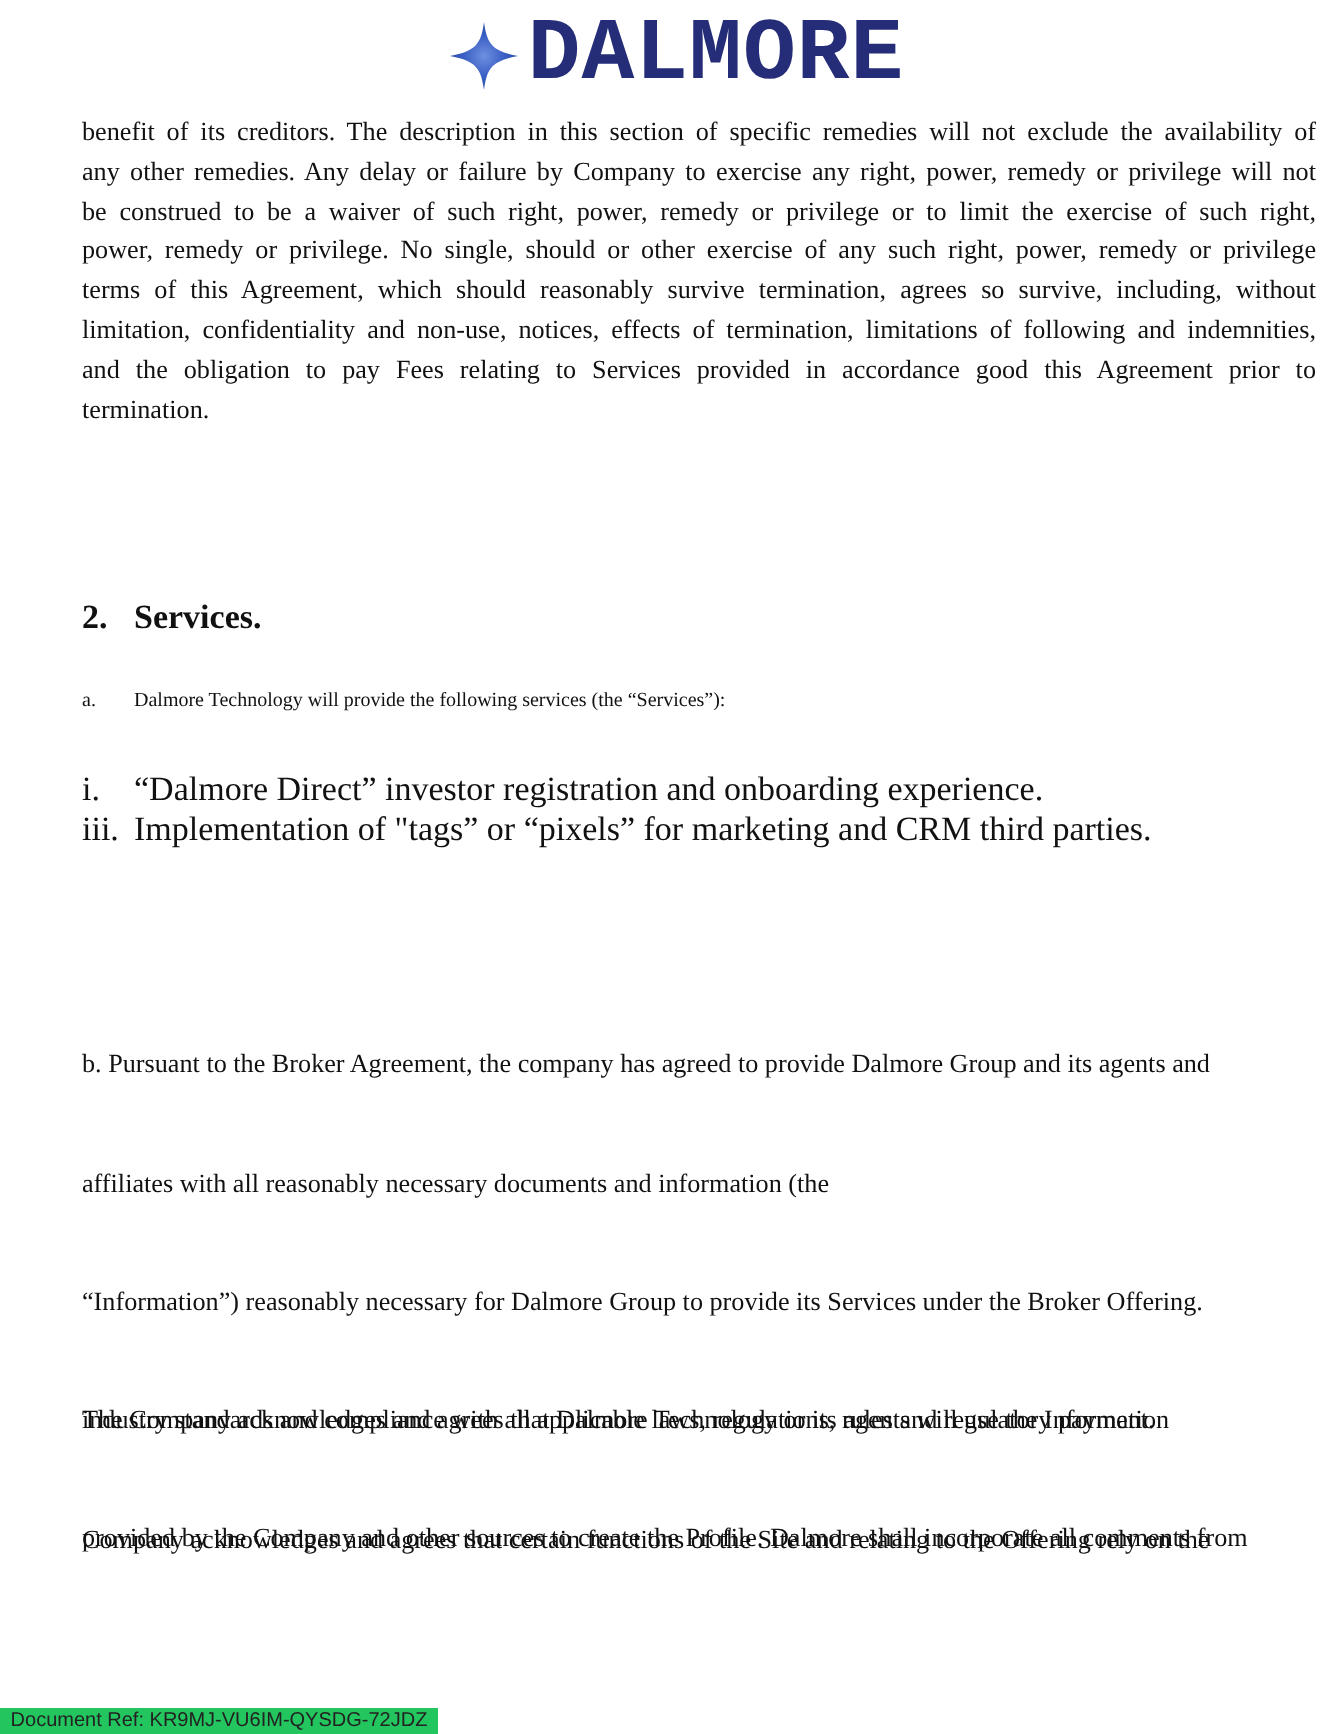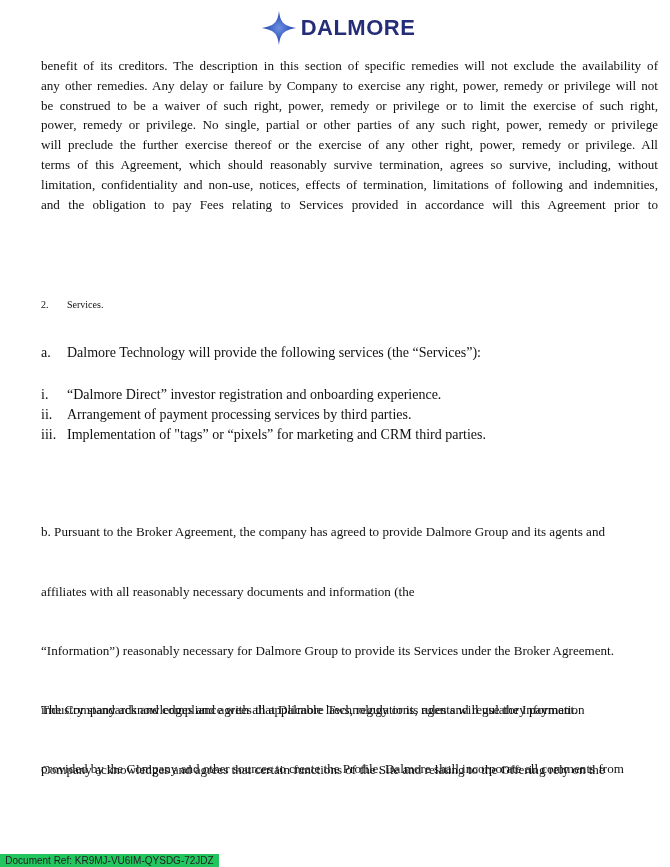--- a/index.html
+++ b/index.html
@@ -1,31 +1,31 @@
 <!DOCTYPE html>
 <html><head>
 <meta charset="utf-8">
 <style>
   html, body { margin: 0; padding: 0; background: #ffffff; }
   body { width: 670px; height: 867px; position: relative; overflow: hidden; }
   .page { position: absolute; left: 0; top: 0; width: 670px; height: 867px; background: #fff; }
   .logo { position: absolute; left: 0; top: 9px; width: 670px; height: 38px; display: flex; justify-content: center; align-items: center; }
   .logo-inner { display: flex; align-items: center; margin-left: 6px; }
   .logo-star { width: 36px; height: 36px; display: inline-block; margin-right: 4px; }
-  .logo-text { font-family: Liberation Sans, sans-serif; font-weight: bold; font-size: 22px; letter-spacing: 0.5px; color: #252d78; line-height: 38px; }
+  .logo-text { font-family: Liberation Mono, monospace; font-weight: bold; font-size: 44px; letter-spacing: 0.5px; color: #252d78; line-height: 38px; }
   .body-text { position: absolute; left: 41px; width: 617px; font-family: "Liberation Serif", serif; font-size: 13.1px; color: #111; }
   .justify { text-align: justify; line-height: 19.8px; }
   .justify .line { display: block; text-align: justify; text-align-last: justify; height: 19.8px; white-space: nowrap; }
   .justify .line.last { text-align-last: left; }
   .p1 { top: 56px; }
-  .heading { position: absolute; left: 41px; top: 299px; font-family: "Liberation Serif", serif; font-size: 10px; font-weight: normal; color: #111; }
+  .heading { position: absolute; left: 41px; top: 299px; font-family: "Liberation Serif", serif; font-size: 17px; font-weight: bold; color: #111; }
   .heading .num { display: inline-block; width: 26px; }
-  .pa { position: absolute; left: 41px; top: 345px; font-family: "Liberation Serif", serif; font-size: 14px; color: #111; }
+  .pa { position: absolute; left: 41px; top: 345px; font-family: "Liberation Serif", serif; font-size: 10px; color: #111; }
   .pa .num { display: inline-block; width: 26px; }
-  .list { position: absolute; left: 41px; top: 385px; font-family: "Liberation Serif", serif; font-size: 14px; color: #111; }
+  .list { position: absolute; left: 41px; top: 385px; font-family: "Liberation Serif", serif; font-size: 17px; color: #111; }
   .list .item { height: 20px; line-height: 20px; white-space: nowrap; }
   .list .num { display: inline-block; width: 26px; }
   .para { position: absolute; left: 41px; width: 617px; font-family: "Liberation Serif", serif; font-size: 13.1px; color: #111; line-height: 19.7px; }
   .para .line { display: block; white-space: nowrap; height: 19.7px; }
   .pb { top: 483px; }
   .pc { top: 661px; }
   .footer { position: absolute; left: 0; top: 854px; width: 219px; height: 13px; background: #22c55e; font-family: "Liberation Sans", sans-serif; font-size: 10px; color: #222; line-height: 13px; text-align: center; }
 </style>
 </head>
 <body>
@@ -45,45 +45,44 @@
         <path d="M18 1 C19.5 12 22 15.5 35 18 C22 20.5 19.5 24 18 35 C16.5 24 14 20.5 1 18 C14 15.5 16.5 12 18 1 Z" fill="url(#sg)"></path>
       </svg>
       <span class="logo-text">DALMORE</span>
     </div>
   </div>
 
   <div class="body-text justify p1">
     <span class="line">benefit of its creditors. The description in this section of specific remedies will not exclude the availability of</span>
     <span class="line">any other remedies. Any delay or failure by Company to exercise any right, power, remedy or privilege will not</span>
     <span class="line">be construed to be a waiver of such right, power, remedy or privilege or to limit the exercise of such right,</span>
-    <span class="line">power, remedy or privilege. No single, partial or other parties of any such right, power, remedy or privilege</span>
-    <span class="line">will preclude the further exercise thereof or the exercise of any other right, power, remedy or privilege. All</span>
+    <span class="line">power, remedy or privilege. No single, should or other exercise of any such right, power, remedy or privilege</span>
     <span class="line">terms of this Agreement, which should reasonably survive termination, agrees so survive, including, without</span>
     <span class="line">limitation, confidentiality and non-use, notices, effects of termination, limitations of following and indemnities,</span>
-    <span class="line">and the obligation to pay Fees relating to Services provided in accordance will this Agreement prior to</span>
+    <span class="line">and the obligation to pay Fees relating to Services provided in accordance good this Agreement prior to</span>
+    <span class="line last">termination.</span>
   </div>
 
   <div class="heading">
     <span class="num">2.</span><span>Services.</span>
   </div>
 
   <div class="pa">
     <span class="num">a.</span><span>Dalmore Technology will provide the following services (the “Services”):</span>
   </div>
 
   <div class="list">
     <div class="item"><span class="num">i.</span><span>“Dalmore Direct” investor registration and onboarding experience.</span></div>
-    <div class="item"><span class="num">ii.</span><span>Arrangement of payment processing services by third parties.</span></div>
     <div class="item"><span class="num">iii.</span><span>Implementation of "tags” or “pixels” for marketing and CRM third parties.</span></div>
   </div>
 
   <div class="para pb" style="white-space: pre;">
     <span class="line">b.   Pursuant to the Broker Agreement, the company has agreed to provide Dalmore Group and its agents and</span>
     <span class="line">affiliates with all reasonably necessary documents and information (the</span>
-    <span class="line">“Information”) reasonably necessary for Dalmore Group to provide its Services under the Broker Agreement.</span>
+    <span class="line">“Information”) reasonably necessary for Dalmore Group to provide its Services under the Broker Offering.</span>
     <span class="line">The Company acknowledges and agrees that Dalmore Technology or its agents will use the Information</span>
     <span class="line">provided by the Company and other sources to create the Profile. Dalmore shall incorporate all comments from</span>
     
     
   </div>
 
   <div class="para pc" style="white-space: pre;">
     <span class="line">industry standards and compliance with all applicable laws, regulations, rules and regulatory payment.</span>
     <span class="line">Company acknowledges and agrees that certain functions of the Site and relating to the Offering rely on the</span>
     

